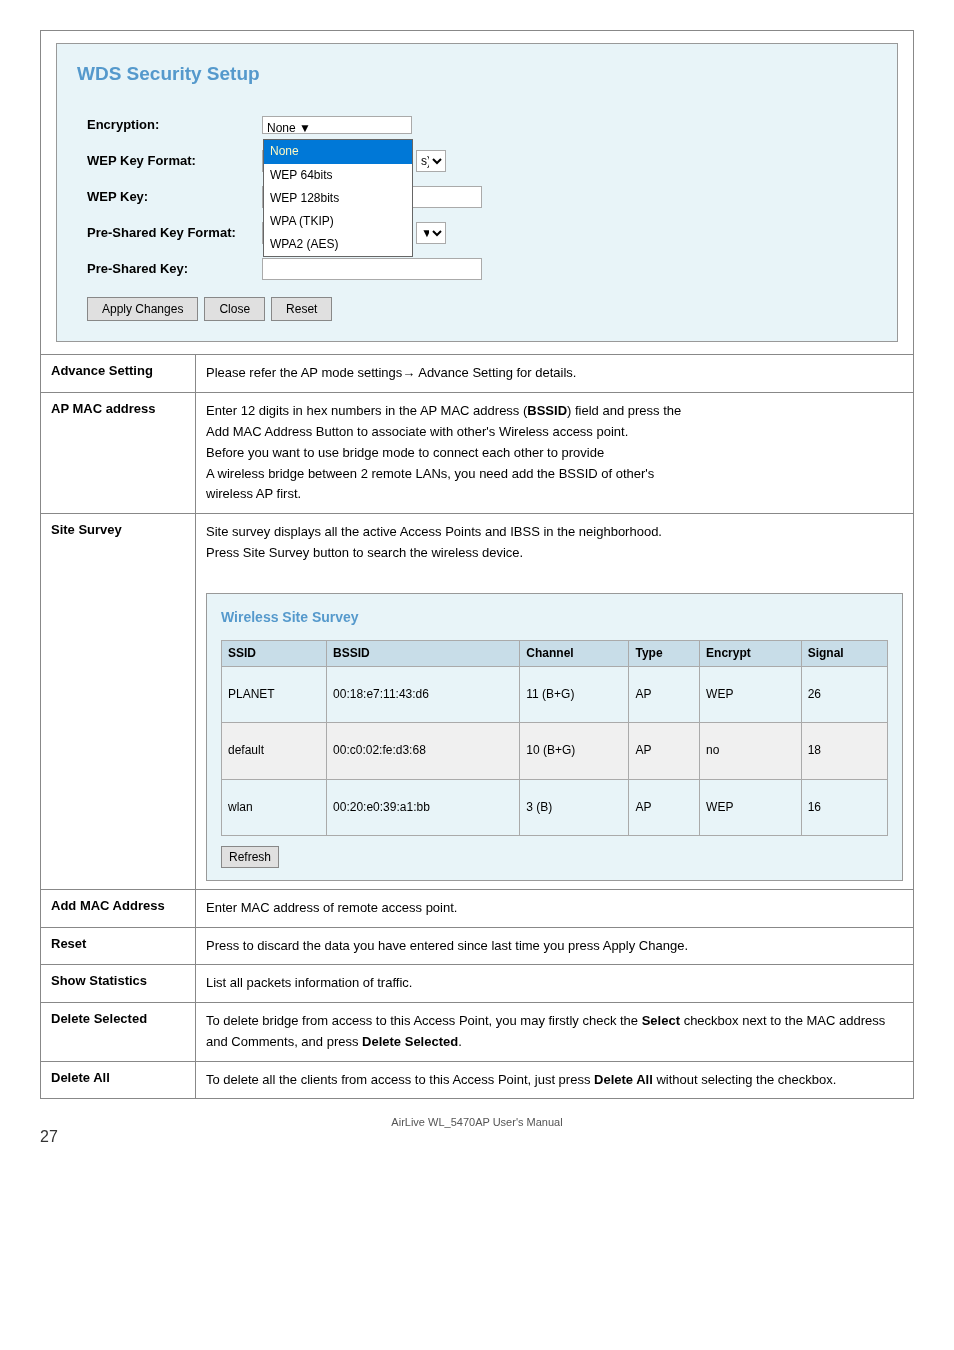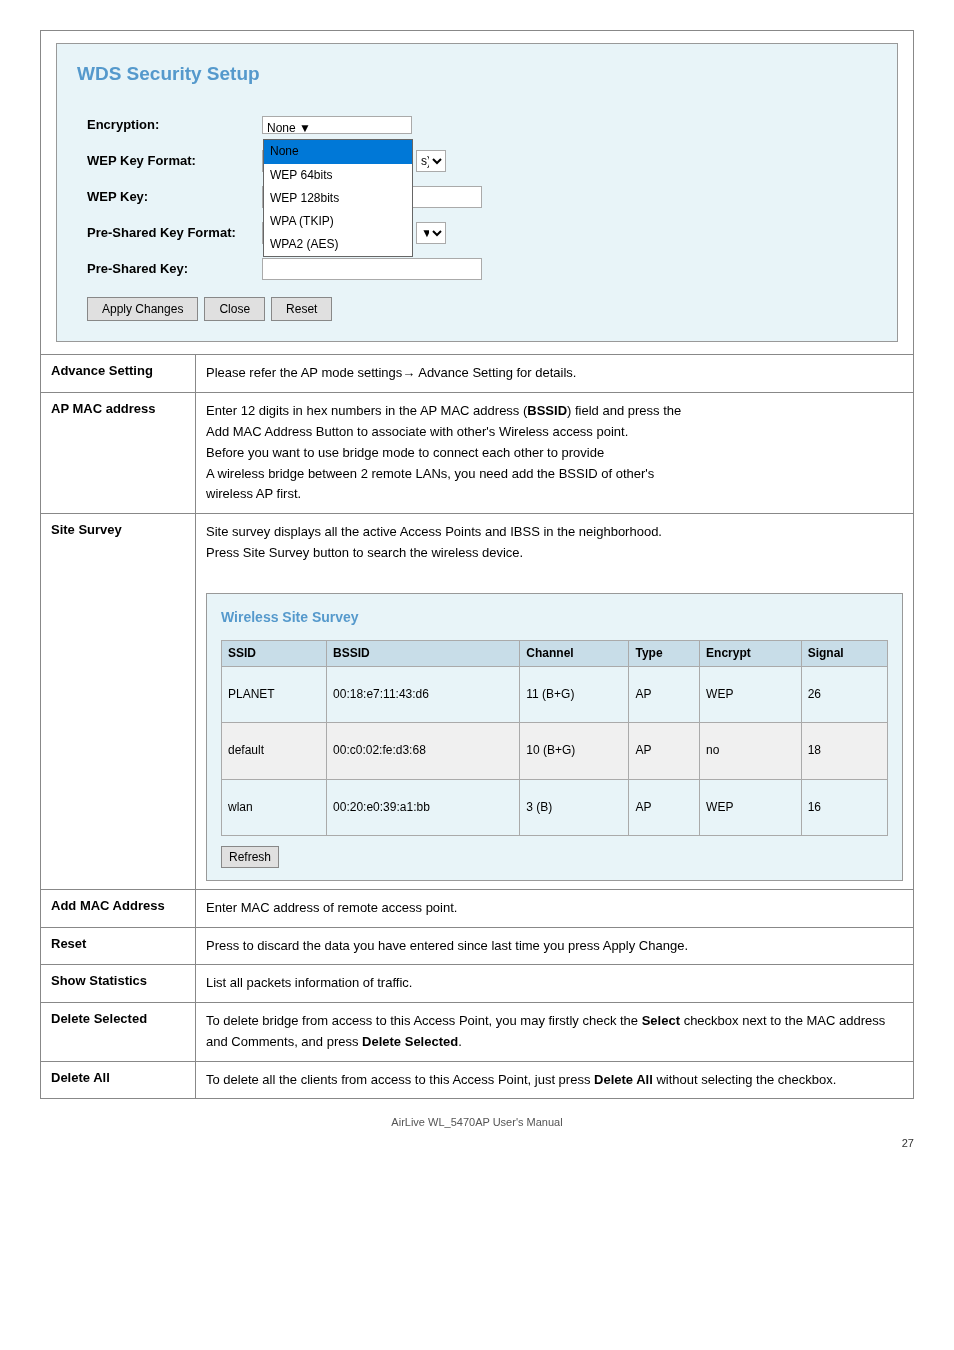--- a/index.html
+++ b/index.html
@@ -115,21 +115,21 @@
       font-size: 12px;
     }
 
     .dropdown-menu div {
       padding: 2px 6px;
       cursor: pointer;
     }
 
     .dropdown-menu div.selected {
       background: #0078d7;
-      color: #000000;
+      color: #fef9c3;
     }
 
     .btn-row {
       margin-top: 15px;
       display: flex;
       gap: 6px;
     }
 
     .wds-btn {
       padding: 4px 14px;
@@ -186,23 +186,23 @@
     }
 
     .footer-text {
       text-align: center;
       font-size: 11px;
       color: #555;
       margin-top: 17px;
     }
 
     .page-num {
-      text-align: right;
-      font-size: 11px;
-      margin-top: 9px;
+      text-align: left;
+      font-size: 16px;
+      margin-top: 0;
       color: #333;
     }
 
     
     .bold { font-weight: bold; }
   </style>
 </head>
 <body>
 
 <div class="page-container">

